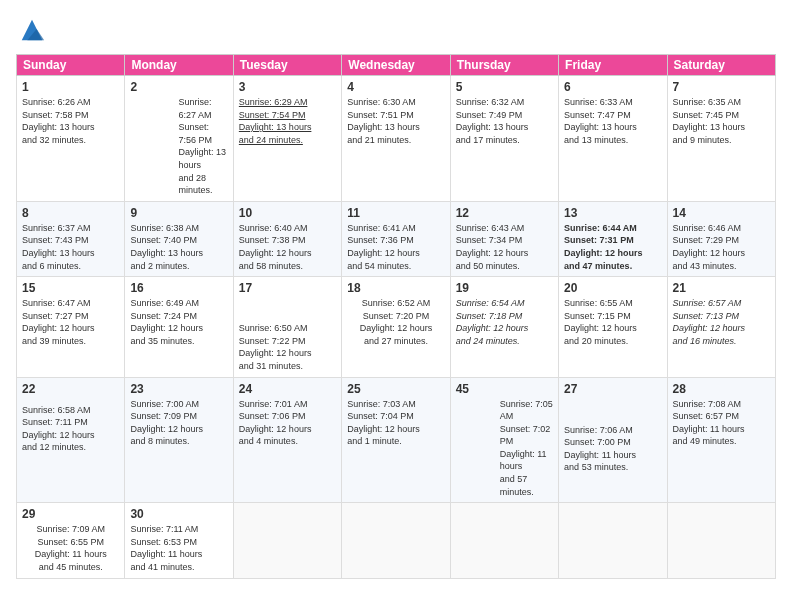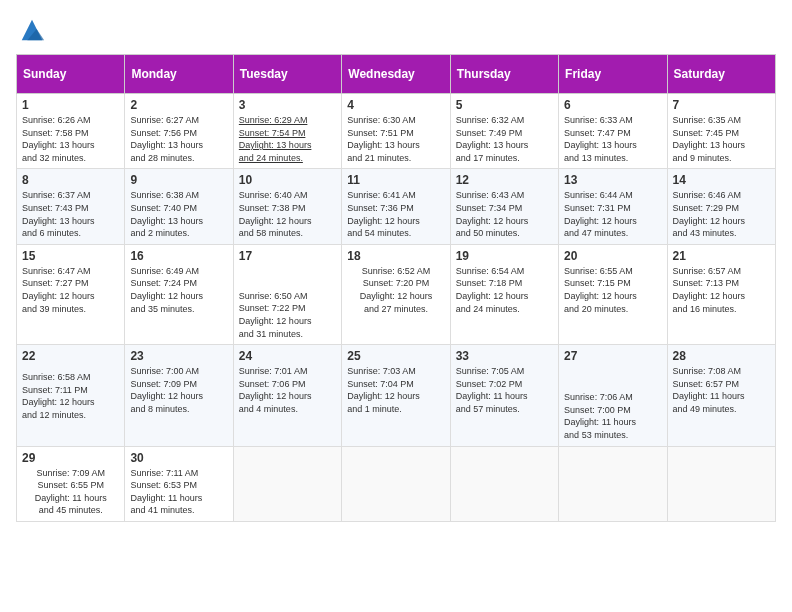--- a/index.html
+++ b/index.html
@@ -46,25 +46,25 @@
     }
     .location {
       font-size: 14px;
       color: #555;
     }
     table {
       width: 100%;
       border-collapse: collapse;
     }
     thead tr th {
-      background-color: #a21caf;
+      background-color: #ec4899;
       color: #fff;
       font-size: 12px;
       font-weight: bold;
-      padding: 12px 6px;
+      padding: 3px 6px;
       text-align: left;
       border: 1px solid #ccc;
     }
     tbody tr td {
       border: 1px solid #ddd;
       padding: 4px 5px;
       vertical-align: top;
       font-size: 9.5px;
       color: #333;
       height: 72px;
@@ -134,21 +134,21 @@
         <tr>
           <td>
             <span class="day-num">1</span>
             <div class="cell-text" style="white-space: pre-line;">Sunrise: 6:26 AM
 Sunset: 7:58 PM
 Daylight: 13 hours
 and 32 minutes.</div>
           </td>
           <td>
             <span class="day-num">2</span>
-            <div class="cell-text" style="white-space: pre-line;">Sunrise: 6:27 AM
+            <div class="cell-text" style="white-space: pre-line; margin-left: 48px;">Sunrise: 6:27 AM
 Sunset: 7:56 PM
 Daylight: 13 hours
 and 28 minutes.</div>
           </td>
           <td>
             <span class="day-num">3</span>
             <div class="cell-text" style="white-space: pre-line; text-decoration: underline;">Sunrise: 6:29 AM
 Sunset: 7:54 PM
 Daylight: 13 hours
 and 24 minutes.</div>
@@ -213,21 +213,21 @@
           </td>
           <td>
             <span class="day-num">12</span>
             <div class="cell-text" style="white-space: pre-line;">Sunrise: 6:43 AM
 Sunset: 7:34 PM
 Daylight: 12 hours
 and 50 minutes.</div>
           </td>
           <td>
             <span class="day-num">13</span>
-            <div class="cell-text" style="white-space: pre-line;">Sunrise: 6:44 AM
+            <div class="cell-text" style="white-space: pre-line; font-weight: bold;">Sunrise: 6:44 AM
 Sunset: 7:31 PM
 Daylight: 12 hours
 and 47 minutes.</div>
           </td>
           <td>
             <span class="day-num">14</span>
             <div class="cell-text" style="white-space: pre-line;">Sunrise: 6:46 AM
 Sunset: 7:29 PM
 Daylight: 12 hours
 and 43 minutes.</div>
@@ -257,35 +257,35 @@
           </td>
           <td>
             <span class="day-num">18</span>
             <div class="cell-text" style="white-space: pre-line; text-align: center;">Sunrise: 6:52 AM
 Sunset: 7:20 PM
 Daylight: 12 hours
 and 27 minutes.</div>
           </td>
           <td>
             <span class="day-num">19</span>
-            <div class="cell-text" style="white-space: pre-line;">Sunrise: 6:54 AM
+            <div class="cell-text" style="white-space: pre-line; font-style: italic;">Sunrise: 6:54 AM
 Sunset: 7:18 PM
 Daylight: 12 hours
 and 24 minutes.</div>
           </td>
           <td>
             <span class="day-num">20</span>
             <div class="cell-text" style="white-space: pre-line;">Sunrise: 6:55 AM
 Sunset: 7:15 PM
 Daylight: 12 hours
 and 20 minutes.</div>
           </td>
           <td>
             <span class="day-num">21</span>
-            <div class="cell-text" style="white-space: pre-line;">Sunrise: 6:57 AM
+            <div class="cell-text" style="white-space: pre-line; font-style: italic;">Sunrise: 6:57 AM
 Sunset: 7:13 PM
 Daylight: 12 hours
 and 16 minutes.</div>
           </td>
         </tr>
         <tr>
           <td>
             <span class="day-num">22</span>
             <div class="cell-text" style="white-space: pre-line; margin-top: 8px;">Sunrise: 6:58 AM
 Sunset: 7:11 PM
@@ -307,22 +307,22 @@
 and 4 minutes.</div>
           </td>
           <td>
             <span class="day-num">25</span>
             <div class="cell-text" style="white-space: pre-line;">Sunrise: 7:03 AM
 Sunset: 7:04 PM
 Daylight: 12 hours
 and 1 minute.</div>
           </td>
           <td>
-            <span class="day-num">33</span>
-            <div class="cell-text" style="white-space: pre-line;">Sunrise: 7:05 AM
+            <span class="day-num">45</span>
+            <div class="cell-text" style="white-space: pre-line; margin-left: 44px;">Sunrise: 7:05 AM
 Sunset: 7:02 PM
 Daylight: 11 hours
 and 57 minutes.</div>
           </td>
           <td>
             <span class="day-num">27</span>
             <div class="cell-text" style="white-space: pre-line; margin-top: 28px;">Sunrise: 7:06 AM
 Sunset: 7:00 PM
 Daylight: 11 hours
 and 53 minutes.</div>

